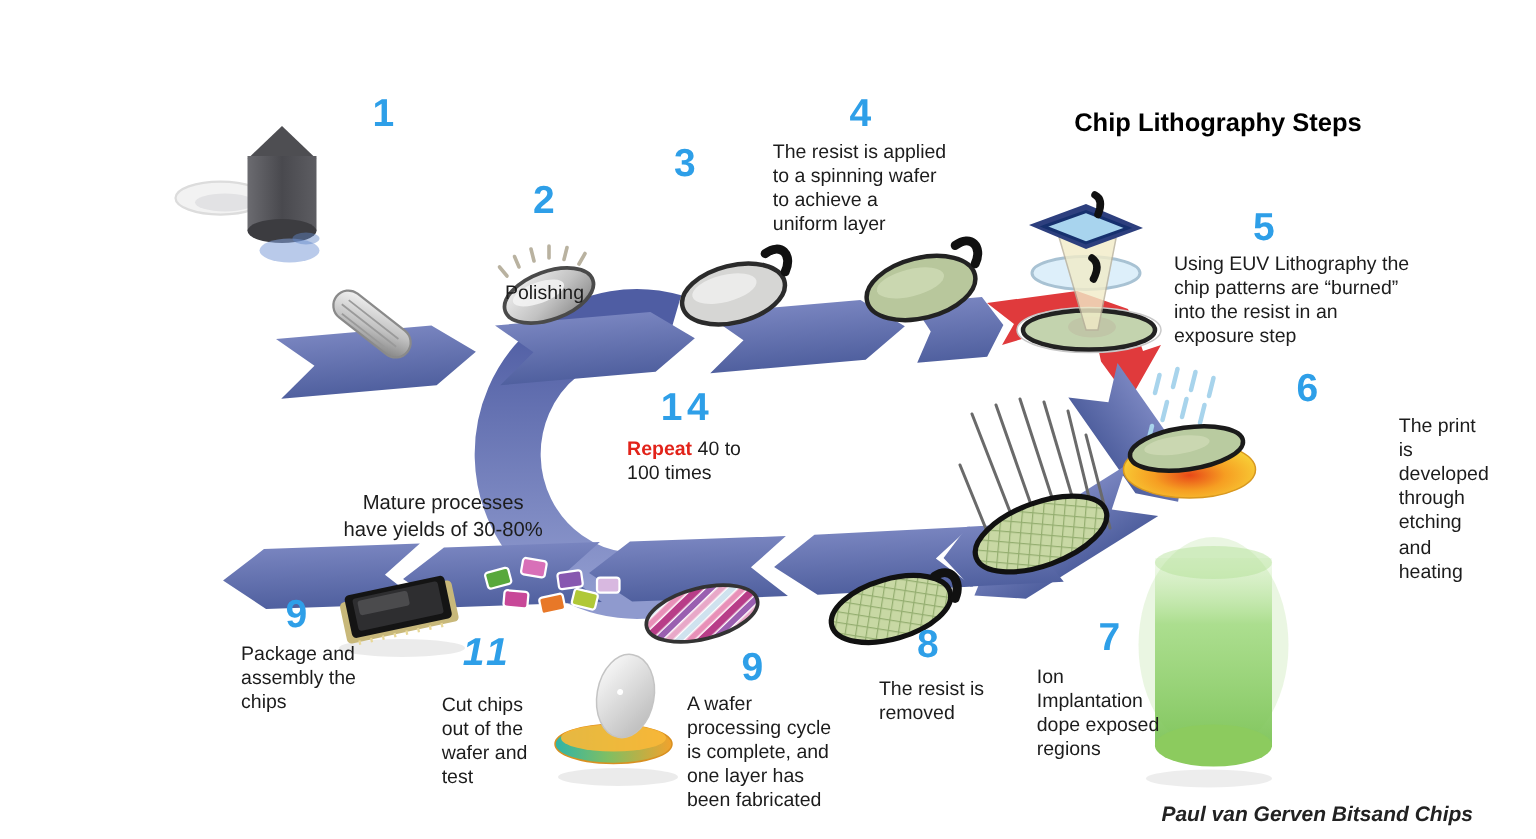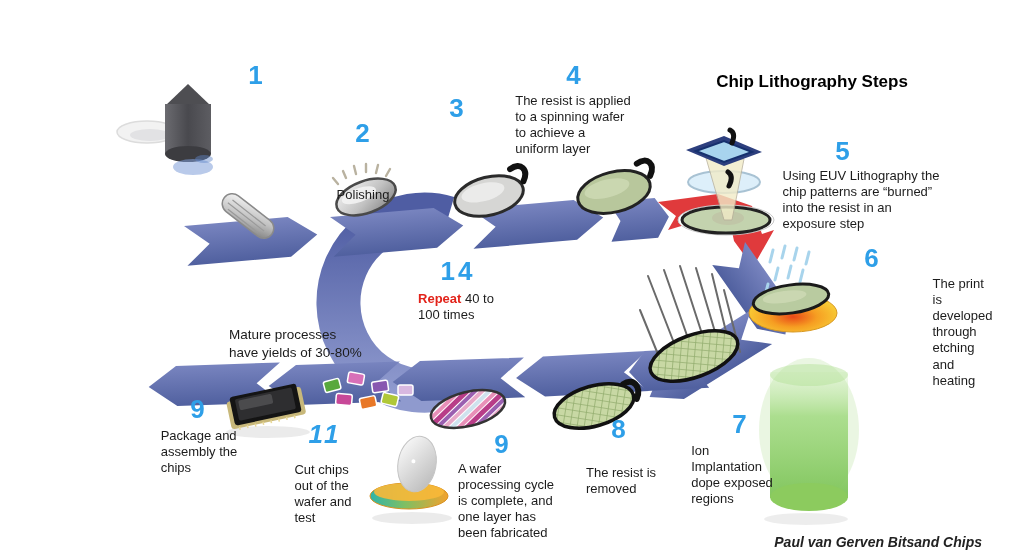--- a/index.html
+++ b/index.html
@@ -16,21 +16,21 @@
   .step-text{
     position:absolute;z-index:2;font-size:13px;line-height:1.24;
     white-space:pre-line;text-align:left;transform:translateX(-50%);
   }
   .step-text.left{transform:none;text-align:left;}
   .title{
     position:absolute;z-index:2;font-weight:bold;font-size:17px;color:#000;
     transform:translateX(-50%);white-space:nowrap;
   }
   .note{
-    position:absolute;z-index:2;font-size:13.5px;line-height:1.3;white-space:pre-line;text-align:left;
+    position:absolute;z-index:2;font-size:13.5px;line-height:1.3;white-space:pre-line;text-align:center;
   }
   .attribution{
     position:absolute;z-index:2;font-size:14px;font-style:italic;font-weight:bold;color:#222;
     white-space:nowrap;
   }
   .repeat-hl{color:#E2231A;font-weight:bold;}
 </style>
 </head>
 <body>
 
@@ -274,21 +274,21 @@
 into the resist in an
 exposure step</div>
   <div class="step-text" style="left:917px;top:276px;margin-left:46px;">The print is
 developed
 through etching
 and heating</div>
   <div class="step-text" style="left:732px;top:443px;">Ion
 Implantation
 dope exposed
 regions</div>
-  <div class="step-text" style="left:621px;top:451px;margin-top:14px;">The resist is
+  <div class="step-text" style="left:621px;top:451px;">The resist is
 removed</div>
   <div class="step-text" style="left:323px;top:462px;">Cut chips
 out of the
 wafer and
 test</div>
   <div class="step-text" style="left:506px;top:461px;">A wafer
 processing cycle
 is complete, and
 one layer has
 been fabricated</div>

